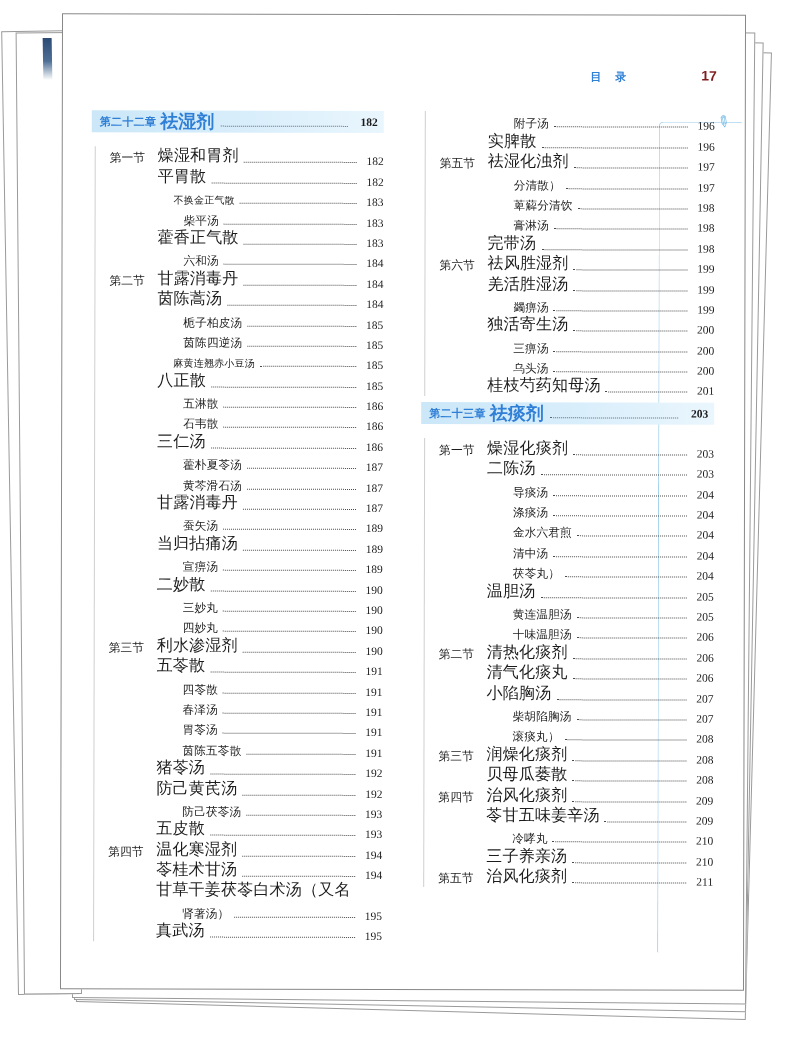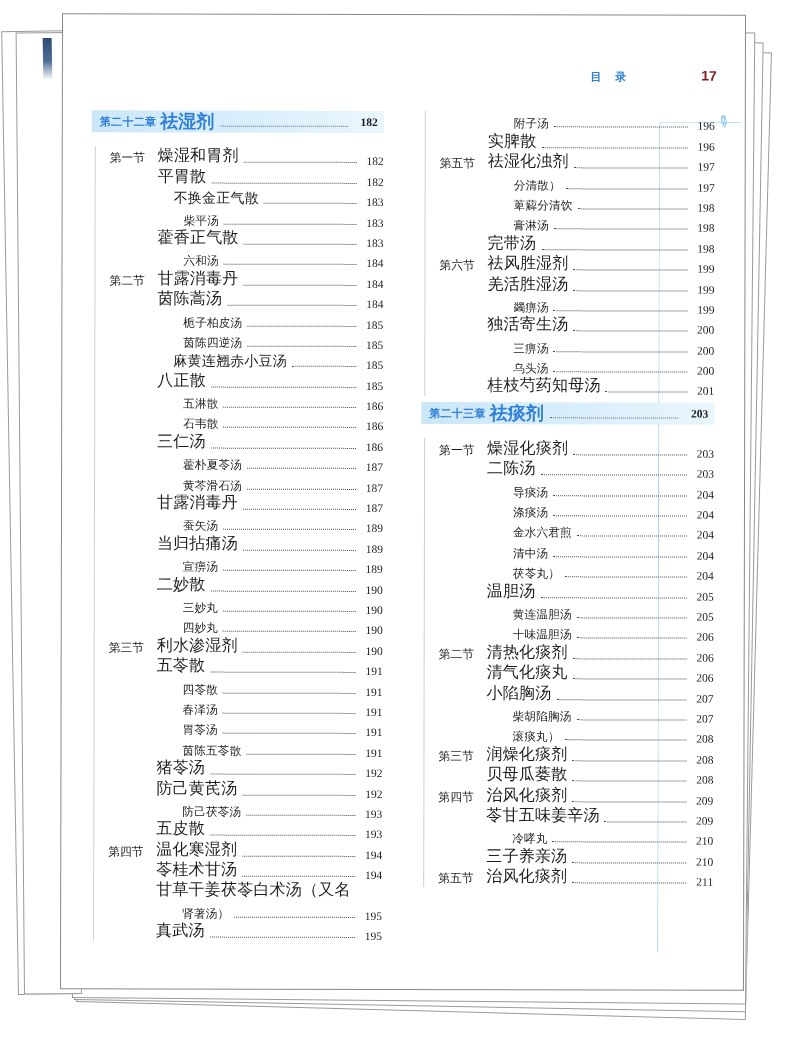--- a/index.html
+++ b/index.html
@@ -135,21 +135,21 @@
   .sec {
     width: 48px; flex: 0 0 48px;
     font-size: 11.8px; color: #1c1c1c;
     font-family: "Liberation Serif", "DejaVu Serif", serif;
   }
   .title {
     font-family: "Liberation Serif", "DejaVu Serif", serif;
     letter-spacing: 0.2px;
   }
   .lvl1 .title { font-size: 16px; }
-  .lvl2 .title { font-size: 14px; padding-left: 16px; }
+  .lvl2 .title { font-size: 10px; padding-left: 16px; }
   .lvl2b .title { font-size: 11.6px; padding-left: 26px; margin-top: 31px; }
   .dots {
     flex: 1; margin: 0 5px 4px 5px;
     border-bottom: 1.2px dotted #4a4a4a;
     min-width: 6px;
   }
   .pg {
     min-width: 22px; text-align: right;
     font-size: 11.5px; color: #1c1c1c;
     font-family: "Liberation Serif", serif;

